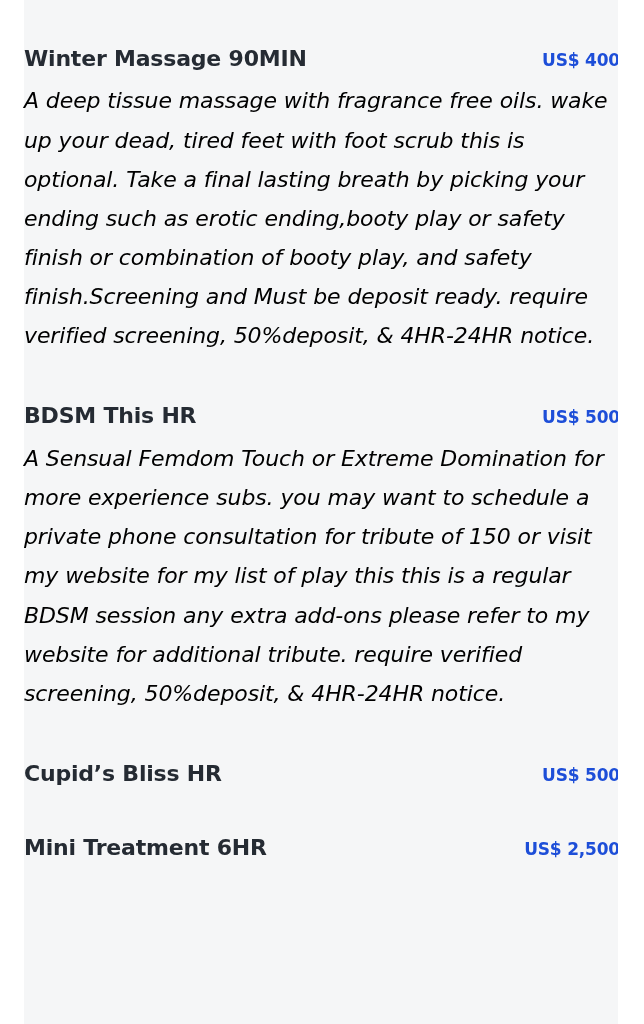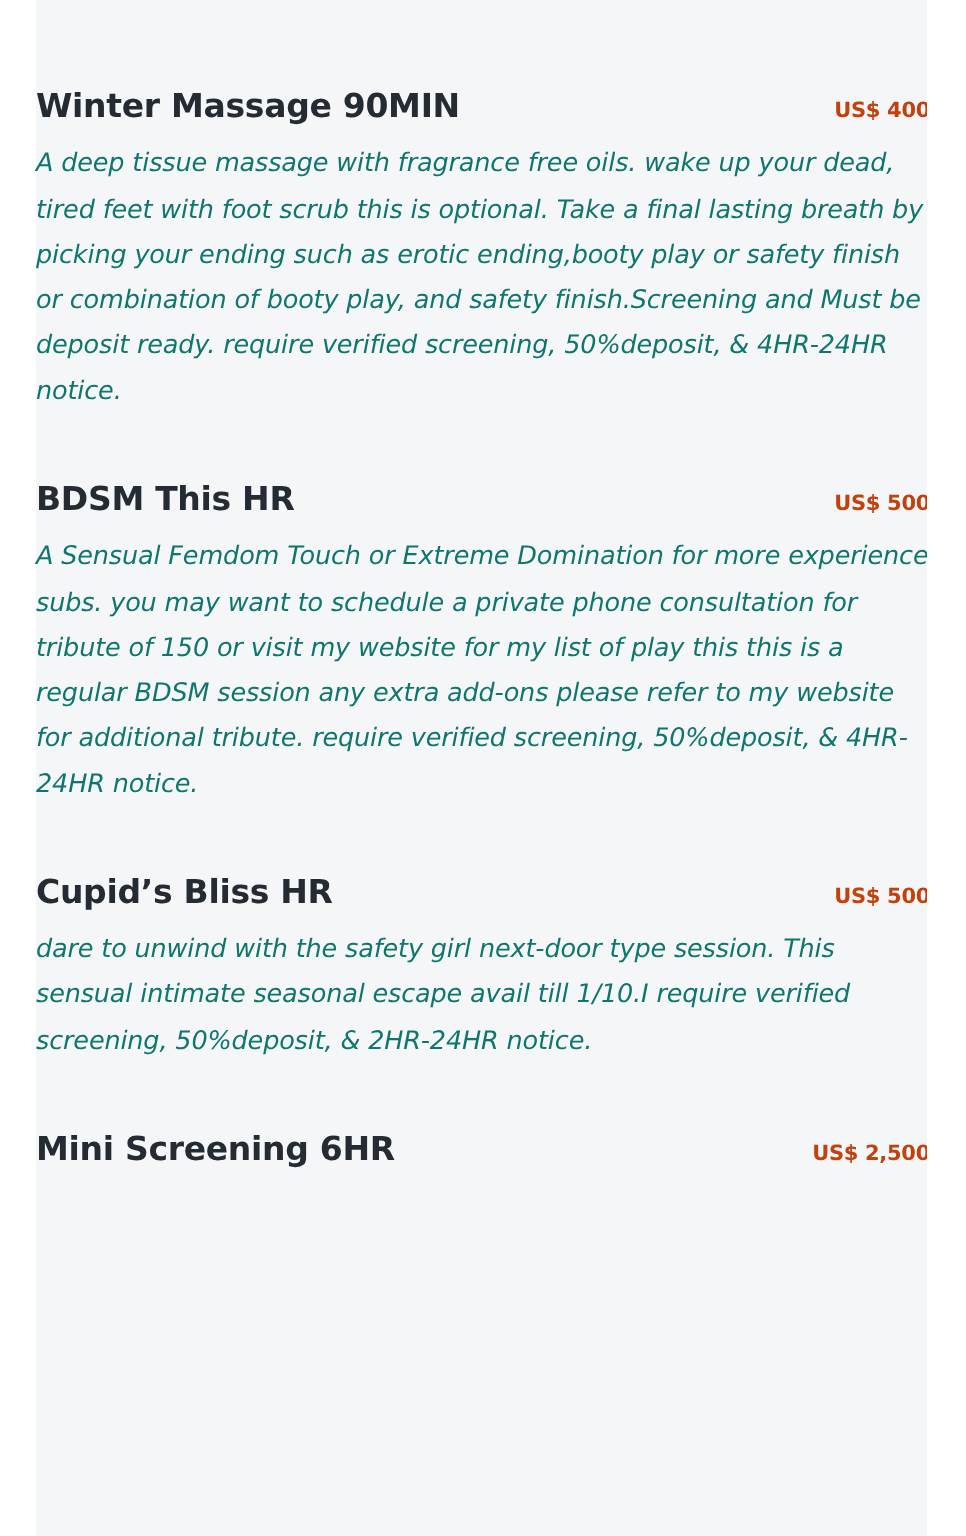--- a/index.html
+++ b/index.html
@@ -12,21 +12,21 @@
     background: #ffffff;
     font-family: "DejaVu Sans", sans-serif;
     overflow: hidden;
   }
   #page {
     position: relative;
     width: 644px;
     height: 1024px;
     background: #f5f6f7;
     box-sizing: border-box;
-    padding: 16px 24px 0 24px;
+    padding: 0 24px 0 24px;
     overflow: hidden;
   }
   #page:before {
     content: "";
     position: absolute;
     left: 0;
     top: 0;
     width: 24px;
     height: 1024px;
     background: #ffffff;
@@ -54,32 +54,32 @@
     gap: 12px;
   }
   .item-name {
     font-size: 22px;
     font-weight: bold;
     color: #252b33;
     letter-spacing: -0.2px;
     line-height: 1.2;
   }
   .item-price {
-    font-size: 14px;
+    font-size: 17px;
     font-weight: bold;
-    color: #c2410c;
+    color: #1d4ed8;
     white-space: nowrap;
     letter-spacing: -0.2px;
     margin-top: 28px;
   }
   .item-desc {
     margin-top: 9px;
-    font-size: 17px;
+    font-size: 22px;
     font-style: italic;
-    color: #0f766e;
+    color: #000000;
     line-height: 1.78;
     letter-spacing: -0.1px;
   }
   .item:last-child .item-desc {
     margin-bottom: 0;
   }
 </style>
 </head>
 <body>
 
@@ -100,24 +100,23 @@
         <div class="item-price">US$ 500</div>
       </div>
       <div class="item-desc">A Sensual Femdom Touch or Extreme Domination for more experience subs. you may want to schedule a private phone consultation for tribute of 150 or visit my website for my list of play this this is a regular BDSM session any extra add-ons please refer to my website for additional tribute. require verified screening, 50%deposit, &amp; 4HR-24HR notice.</div>
     </div>
 
     <div class="item">
       <div class="item-head">
         <div class="item-name">Cupid’s Bliss HR</div>
         <div class="item-price">US$ 500</div>
       </div>
-      <div class="item-desc">dare to unwind with the safety girl next-door type session. This sensual intimate seasonal escape avail till 1/10.I require verified screening, 50%deposit, &amp; 2HR-24HR notice.</div>
     </div>
 
     <div class="item">
       <div class="item-head">
-        <div class="item-name">Mini Screening 6HR</div>
+        <div class="item-name">Mini Treatment 6HR</div>
         <div class="item-price">US$ 2,500</div>
       </div>
     </div>
 
   </div>
 </div>
 
 </body></html>

